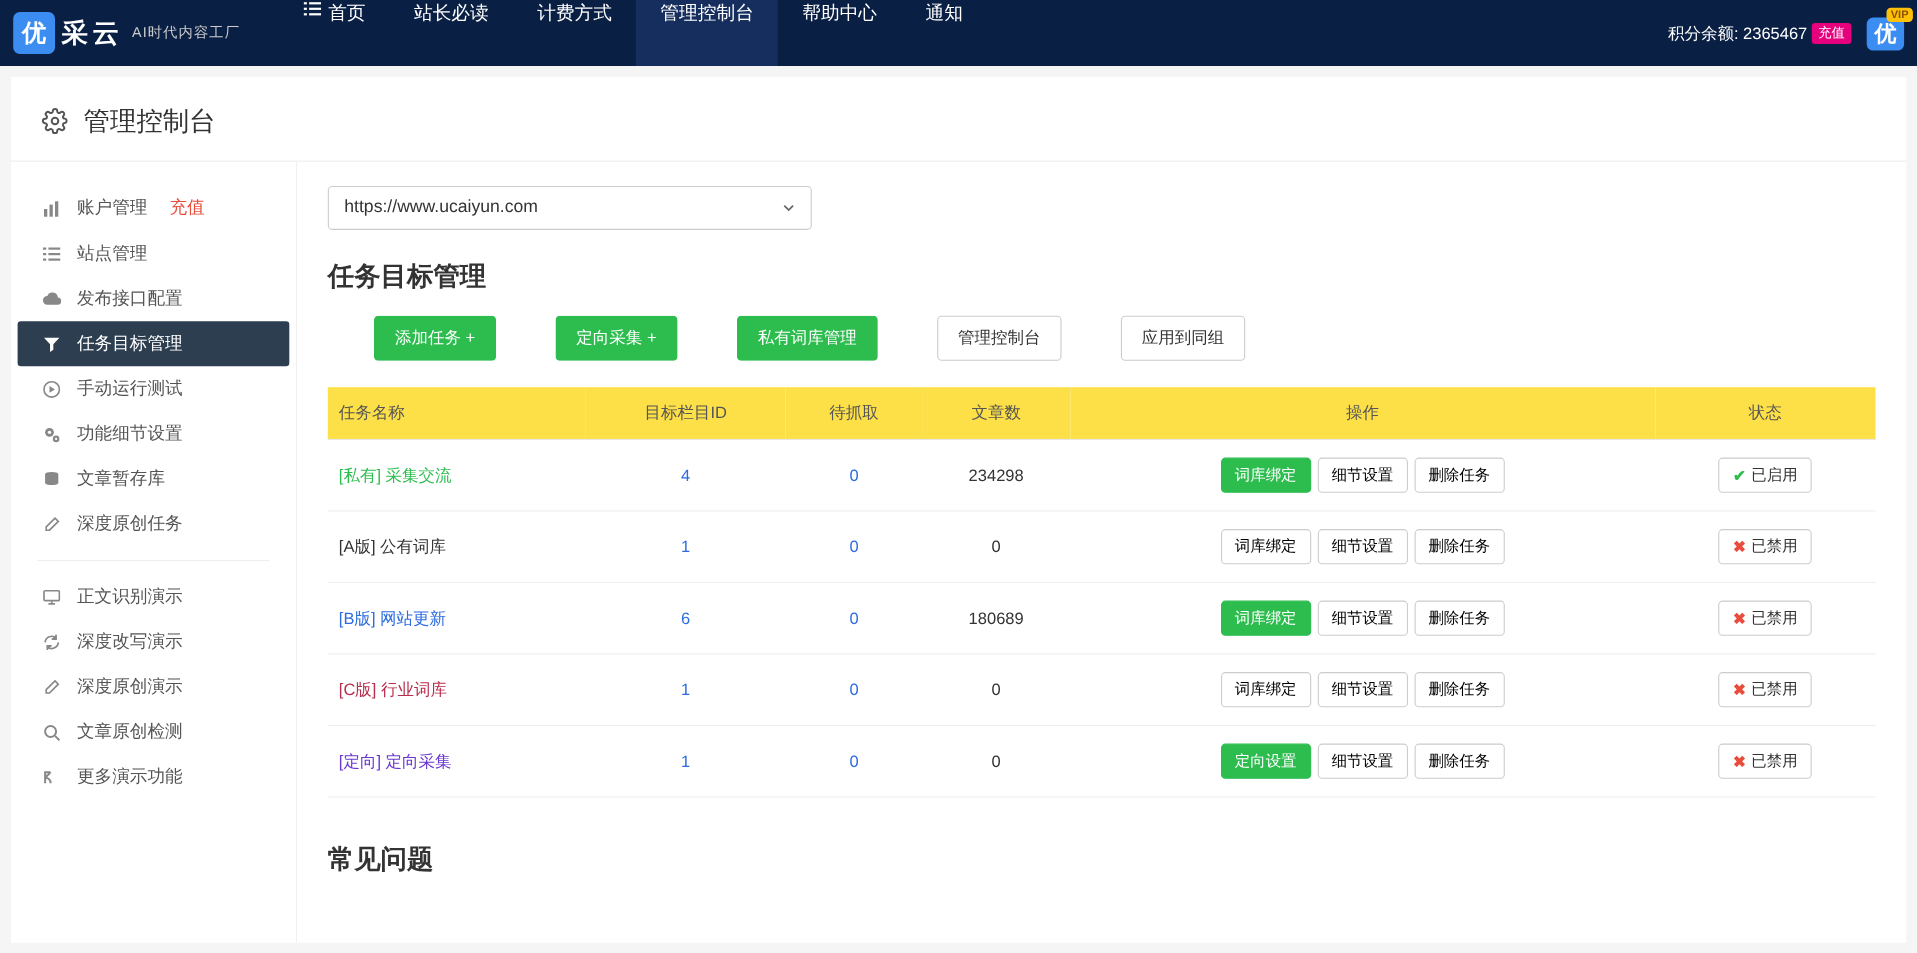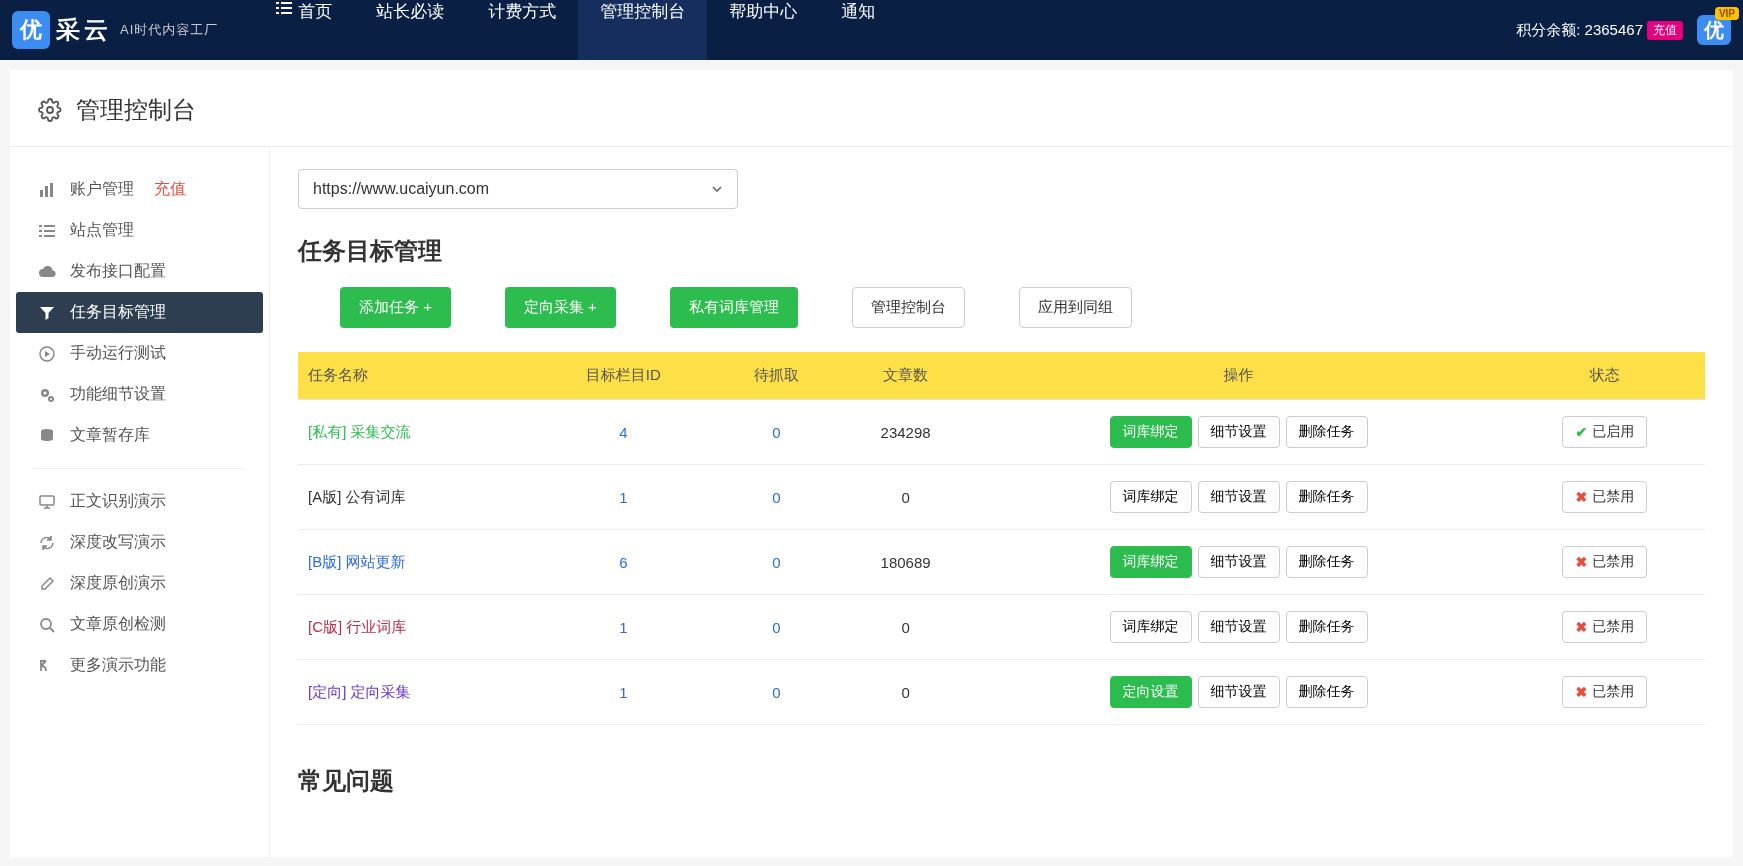--- a/index.html
+++ b/index.html
@@ -188,20 +188,28 @@
         <div class="side-item">
           <span class="icon">
             <svg width="16" height="16" viewBox="0 0 16 16" fill="#888">
               <ellipse cx="8" cy="3" rx="6" ry="2"></ellipse>
               <path d="M2 3v4c0 1.1 2.7 2 6 2s6-.9 6-2V3"></path>
               <path d="M2 7v4c0 1.1 2.7 2 6 2s6-.9 6-2V7"></path>
             </svg>
           </span>
           <span>文章暂存库</span>
         </div>
+        <div class="side-item">
+          <span class="icon">
+            <svg width="16" height="16" viewBox="0 0 16 16" fill="none" stroke="#888" stroke-width="1.5">
+              <path d="M11 2l3 3-8 8H3v-3l8-8z"></path>
+            </svg>
+          </span>
+          <span>深度原创任务</span>
+        </div>
         <div class="side-divider"></div>
         <div class="side-item">
           <span class="icon">
             <svg width="16" height="16" viewBox="0 0 16 16" fill="none" stroke="#888" stroke-width="1.5">
               <rect x="1" y="2" width="14" height="9" rx="1"></rect>
               <path d="M5 14h6M8 11v3"></path>
             </svg>
           </span>
           <span>正文识别演示</span>
         </div>

